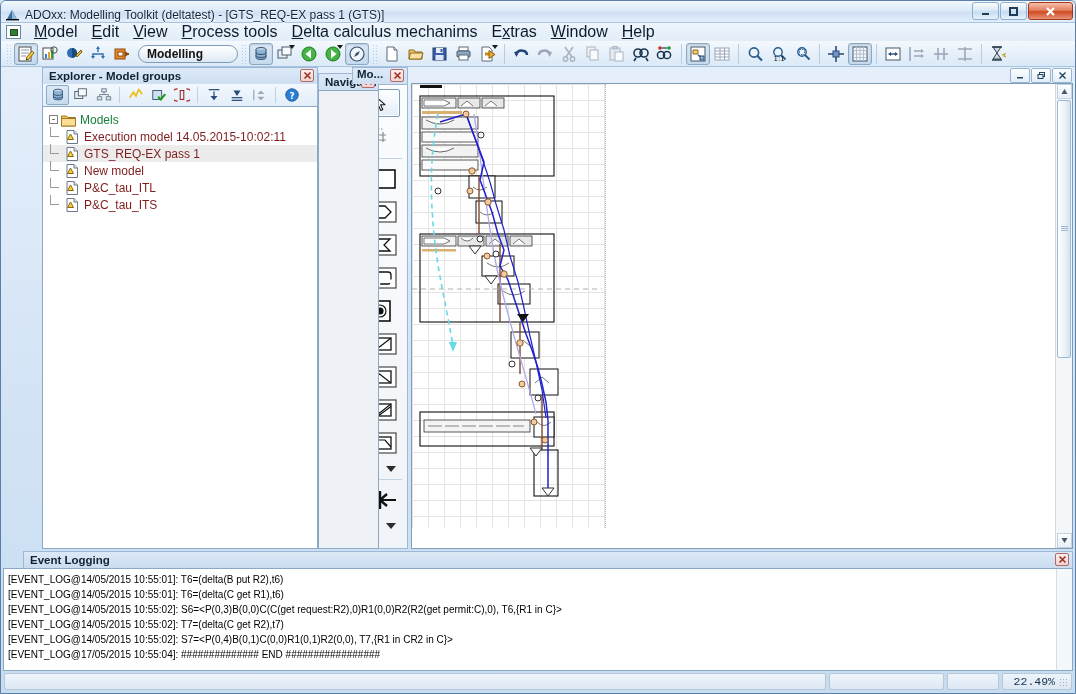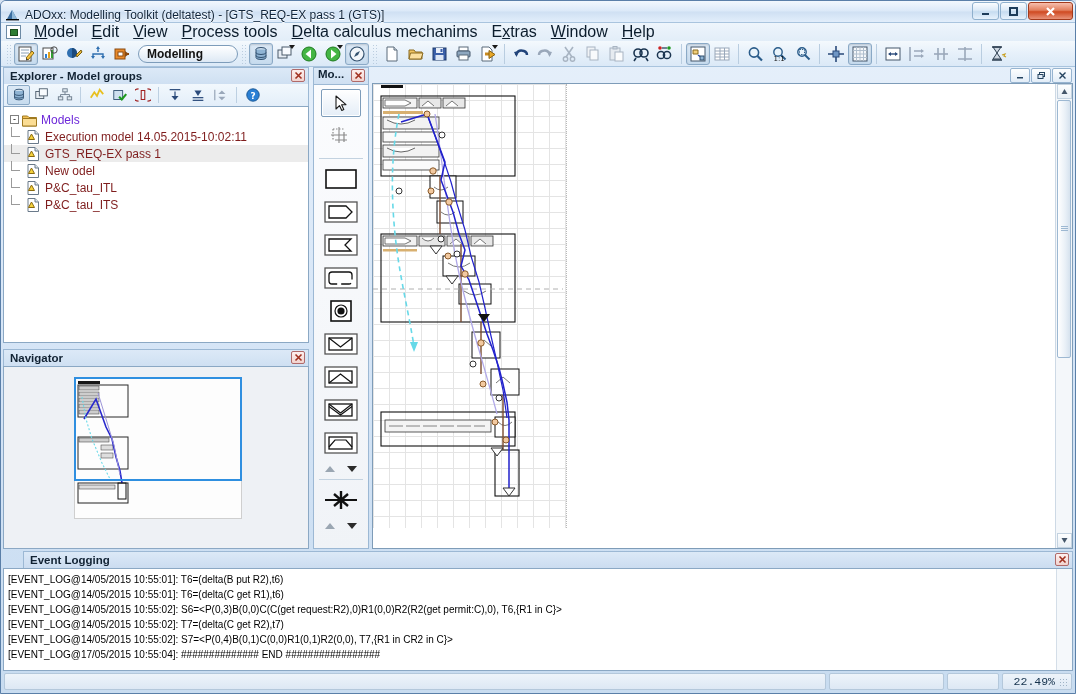--- a/index.html
+++ b/index.html
@@ -104,21 +104,21 @@
     border:1px solid #7d9cba; border-radius:9px;
     background:linear-gradient(180deg,#ffffff 0%,#eef4fa 50%,#dde8f4 100%);
     display:flex;align-items:center;
     padding-left:8px; font-size:12px;font-weight:bold;color:#111;
   }
 
   
   #workarea { flex:1 1 auto; display:flex; min-height:0; padding:0 2px; gap:0; }
 
   
-  #leftcol { width:306px; flex:0 0 306px; display:flex;flex-direction:column; min-height:0;}
+  #leftcol { width:306px; flex:0 0 306px; display:flex;min-height:0;margin-left:39px;}
 
   .panel { display:flex; flex-direction:column; min-height:0;}
   .panel-head {
     height:17px;flex:0 0 17px; display:flex;align-items:center;
     background:linear-gradient(180deg,#dce9f7 0%,#cfe0f2 100%);
     border:1px solid #9cb8d4; border-bottom:none;
     padding-left:6px; position:relative;
   }
   .panel-title { font-size:11.5px;font-weight:bold;color:#123; }
   .panel-close {
@@ -141,21 +141,21 @@
   .xsep{width:1px;height:16px;background:#bdd0e2;margin:0 4px;}
   #tree {
     flex:1 1 auto; background:#fff;
     border:1px solid #8ba8c4;
     overflow:hidden; position:relative;
     padding:4px 0 0 0;
   }
   .trow { height:17px; display:flex;align-items:center; padding-left:6px; position:relative; white-space:nowrap;}
   .trow.selected { background:#ececec; }
   .tlabel { font-size:12px; color:#7f1d1d; }
-  .tlabel.root { color:#6d28d9; }
+  .tlabel.root { color:#15803d; }
   .expander {
     width:9px;height:9px;border:1px solid #808080;background:#fff;
     display:flex;align-items:center;justify-content:center;
     font-size:9px;line-height:7px;color:#000;margin-right:3px; flex:0 0 9px;
   }
   .twig { width:16px;height:17px;position:relative;flex:0 0 16px; }
   .twig:before{content:"";position:absolute;left:1px;top:-1px;width:1px;height:9px;background:#9a9a9a;}
   .twig:after{content:"";position:absolute;left:1px;top:8px;width:9px;height:1px;background:#9a9a9a;}
   .twig.last:before{height:9px;}
   .ico-folder, .ico-model { width:15px;height:14px;margin-right:4px;flex:0 0 15px;}
@@ -720,21 +720,21 @@
 
           <div class="trow">
             <span class="twig"></span>
             <span class="ico-model">
               <svg width="15" height="14" viewBox="0 0 15 14">
                 <path d="M2 0.5 h7 l3.5 3.5 v9.5 H2Z" fill="#fff" stroke="#6a7a8a"></path>
                 <path d="M9 0.5 v3.5 h3.5" fill="#dde6ee" stroke="#6a7a8a"></path>
                 <polygon points="5.5,4 8.5,9.5 2.5,9.5" fill="#f5d23c" stroke="#8a6a10"></polygon>
               </svg>
             </span>
-            <span class="tlabel">New odel</span>
+            <span class="tlabel">New model</span>
           </div>
 
           <div class="trow">
             <span class="twig"></span>
             <span class="ico-model">
               <svg width="15" height="14" viewBox="0 0 15 14">
                 <path d="M2 0.5 h7 l3.5 3.5 v9.5 H2Z" fill="#fff" stroke="#6a7a8a"></path>
                 <path d="M9 0.5 v3.5 h3.5" fill="#dde6ee" stroke="#6a7a8a"></path>
                 <polygon points="5.5,4 8.5,9.5 2.5,9.5" fill="#f5d23c" stroke="#8a6a10"></polygon>
               </svg>

